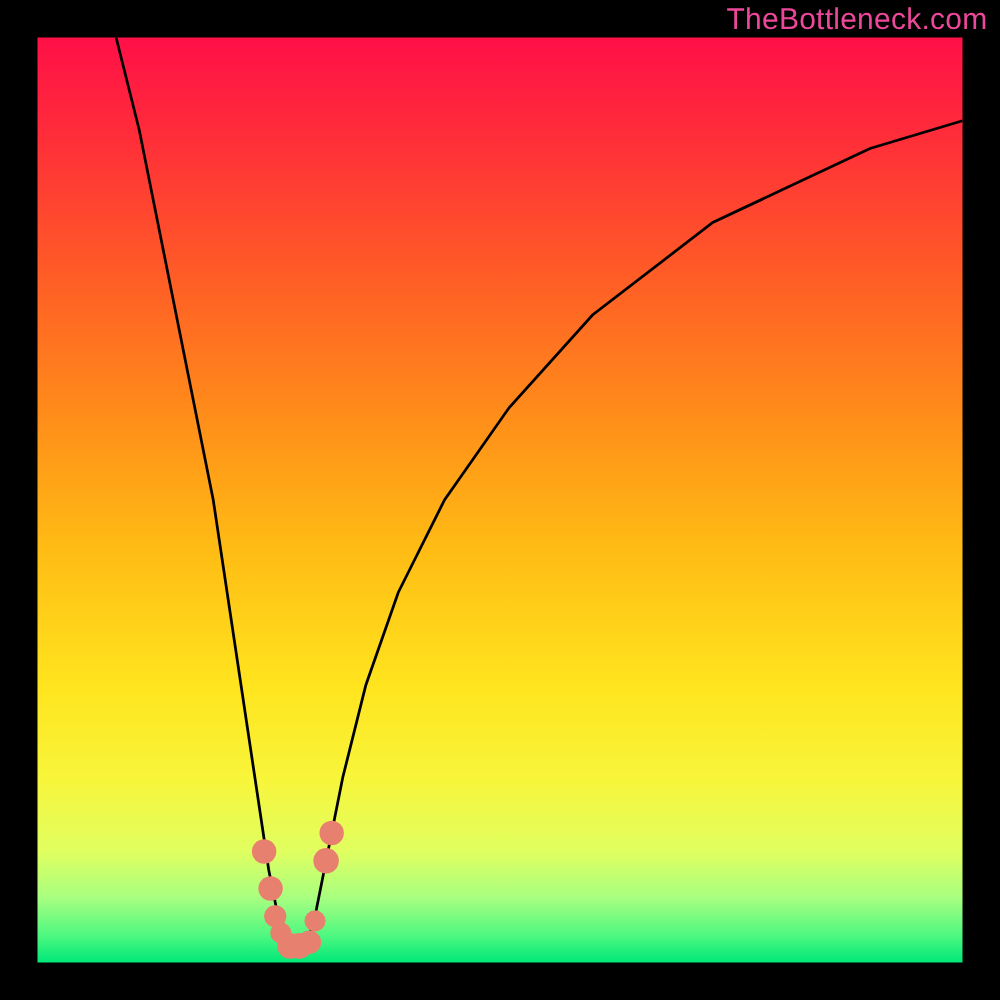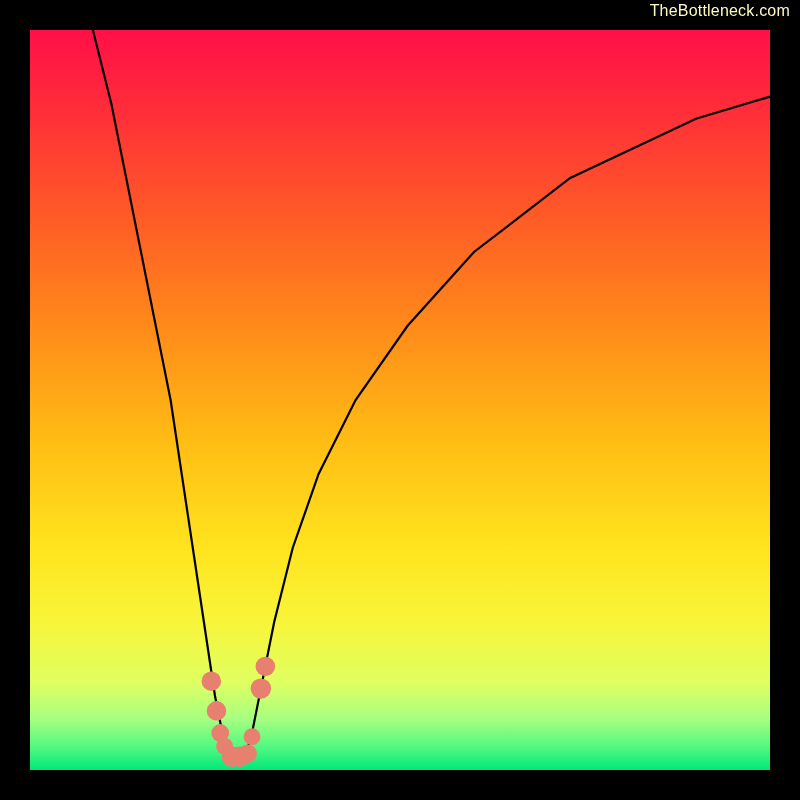--- a/index.html
+++ b/index.html
@@ -13,22 +13,22 @@
   }
   .frame {
     position: relative;
     width: 800px;
     height: 800px;
   }
   .watermark {
     position: absolute;
     top: 2px;
     right: 10px;
-    color: #fef9c3;
-    font-size: 16px;
+    color: #ec4899;
+    font-size: 24px;
     font-weight: 400;
     z-index: 10;
     letter-spacing: 0.2px;
   }
   svg {
     display: block;
   }
 </style>
 </head>
 <body>

